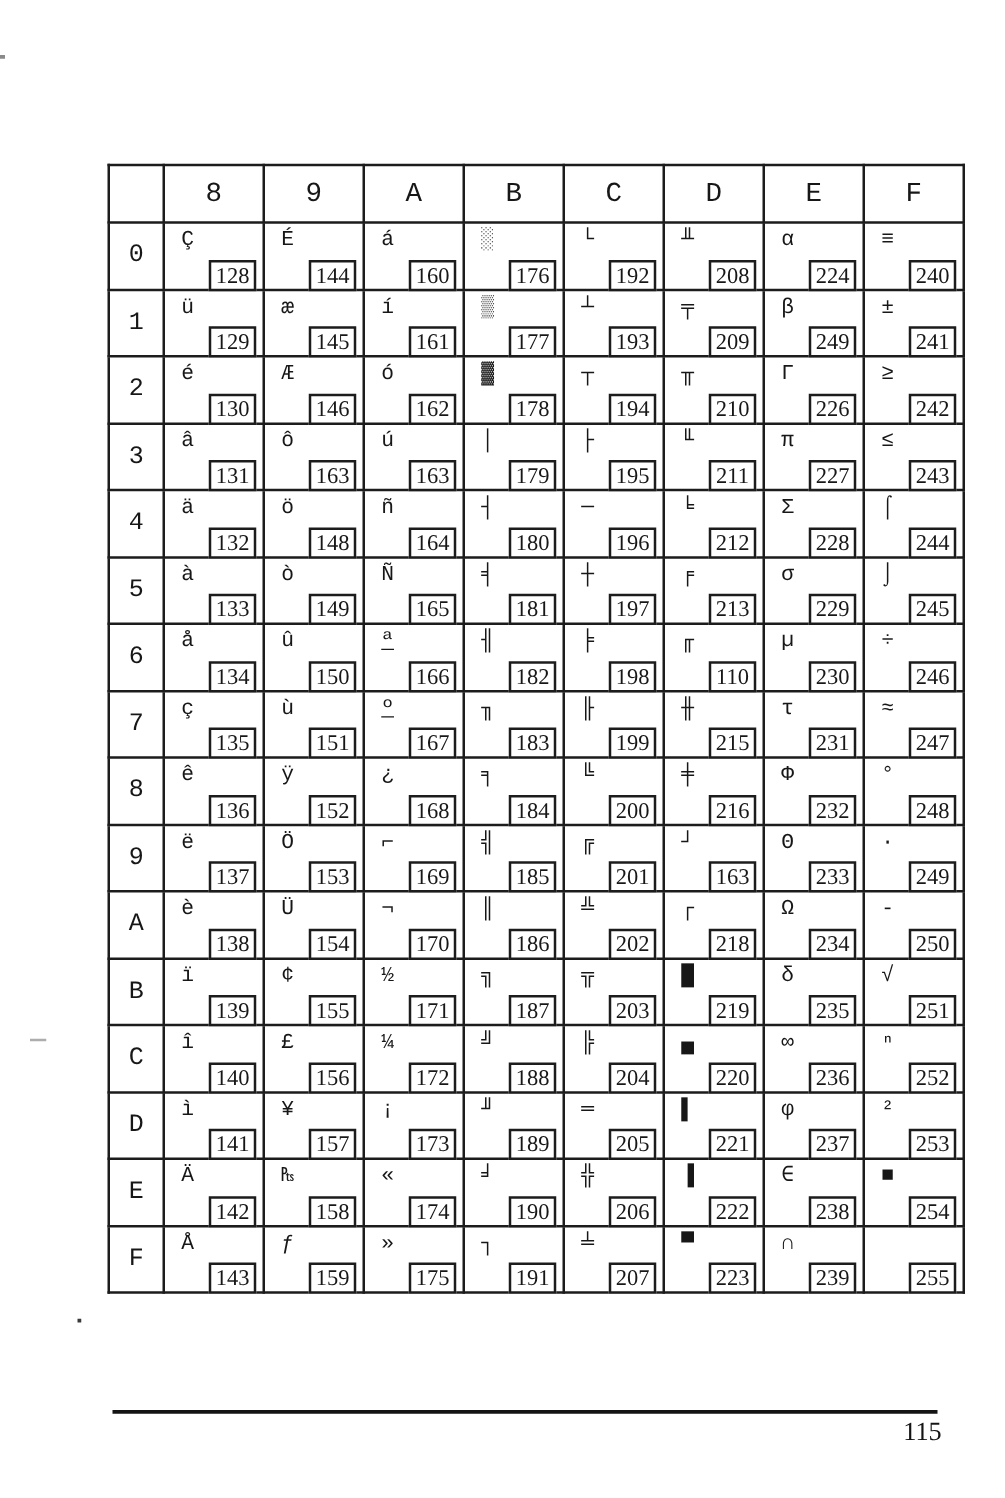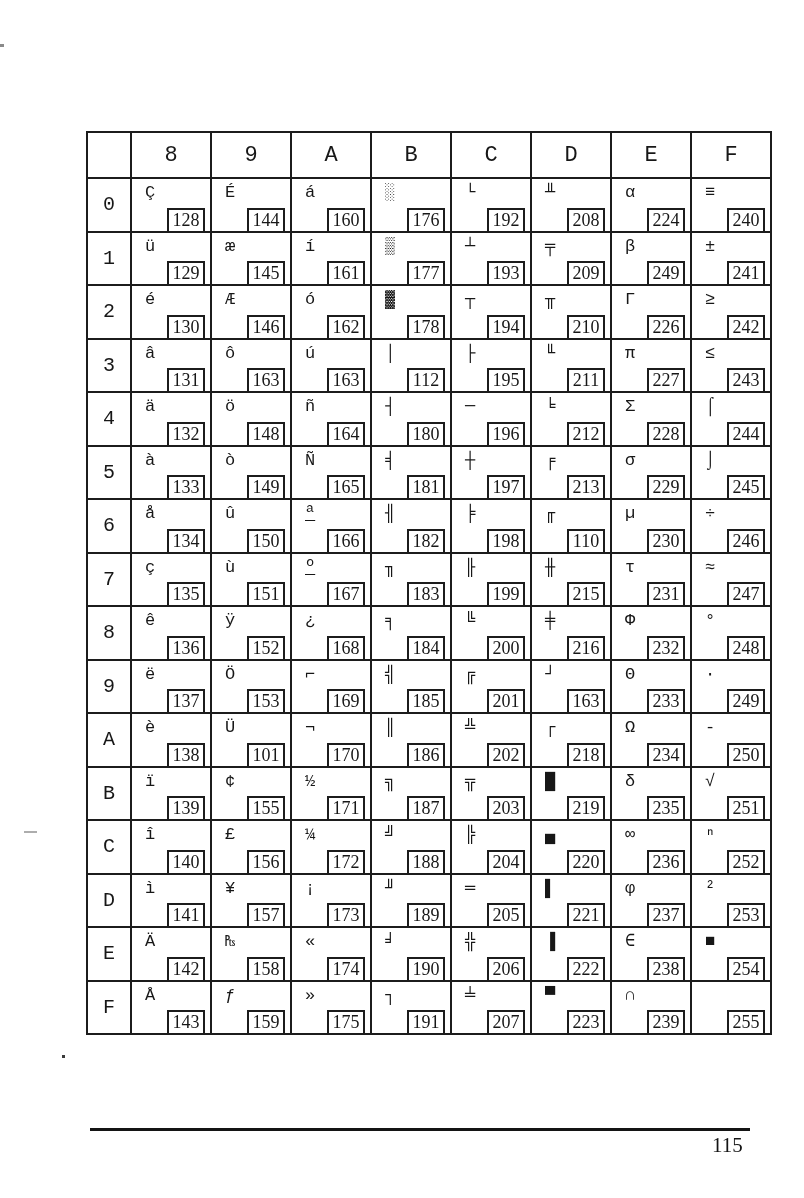--- a/index.html
+++ b/index.html
@@ -34,21 +34,21 @@
     position:absolute; right:5px; bottom:-2px; min-width:28px; height:21px;
     line-height:21px; text-align:center; padding:0 3px;
     border:2px solid #1c1c1c; background:#fff;
     font-family:"Liberation Serif","DejaVu Serif",serif; font-size:18px;
   }
   .footer-rule {
     position:absolute; left:90px; top:1128px; width:660px; height:3px;
     background:#141414;
   }
   .pageno {
-    position:absolute; left:712px; top:1133px; width:52px; text-align:left;
+    position:absolute; left:712px; top:1133px; width:52px; text-align:center;
     font-family:"Liberation Serif","DejaVu Serif",serif; font-size:21px; color:#141414;
   }
   .artifact { position:absolute; background:#8a8a8a; }
   .artifact.a1 { left:0; top:44px;  width:4px;  height:3px; }
   .artifact.a2 { left:24px; top:831px; width:13px; height:2px; opacity:.7; }
   .artifact.a3 { left:62px; top:1055px; width:3px; height:3px; background:#3a3a3a; }
 </style>
 </head>
 <body>
 
@@ -190,21 +190,21 @@
         <td class="cell">
           <span class="g">ô</span>
           <span class="codebox">163</span>
         </td>
         <td class="cell">
           <span class="g">ú</span>
           <span class="codebox">163</span>
         </td>
         <td class="cell">
           <span class="g">│</span>
-          <span class="codebox">112</span>
+          <span class="codebox">179</span>
         </td>
         <td class="cell">
           <span class="g">├</span>
           <span class="codebox">195</span>
         </td>
         <td class="cell">
           <span class="g">╙</span>
           <span class="codebox">211</span>
         </td>
         <td class="cell">
@@ -427,21 +427,21 @@
         </td>
       </tr>
       <tr class="datarow">
         <th class="rowlab">A</th>
         <td class="cell">
           <span class="g">è</span>
           <span class="codebox">138</span>
         </td>
         <td class="cell">
           <span class="g">Ü</span>
-          <span class="codebox">101</span>
+          <span class="codebox">154</span>
         </td>
         <td class="cell">
           <span class="g">¬</span>
           <span class="codebox">170</span>
         </td>
         <td class="cell">
           <span class="g">║</span>
           <span class="codebox">186</span>
         </td>
         <td class="cell">

